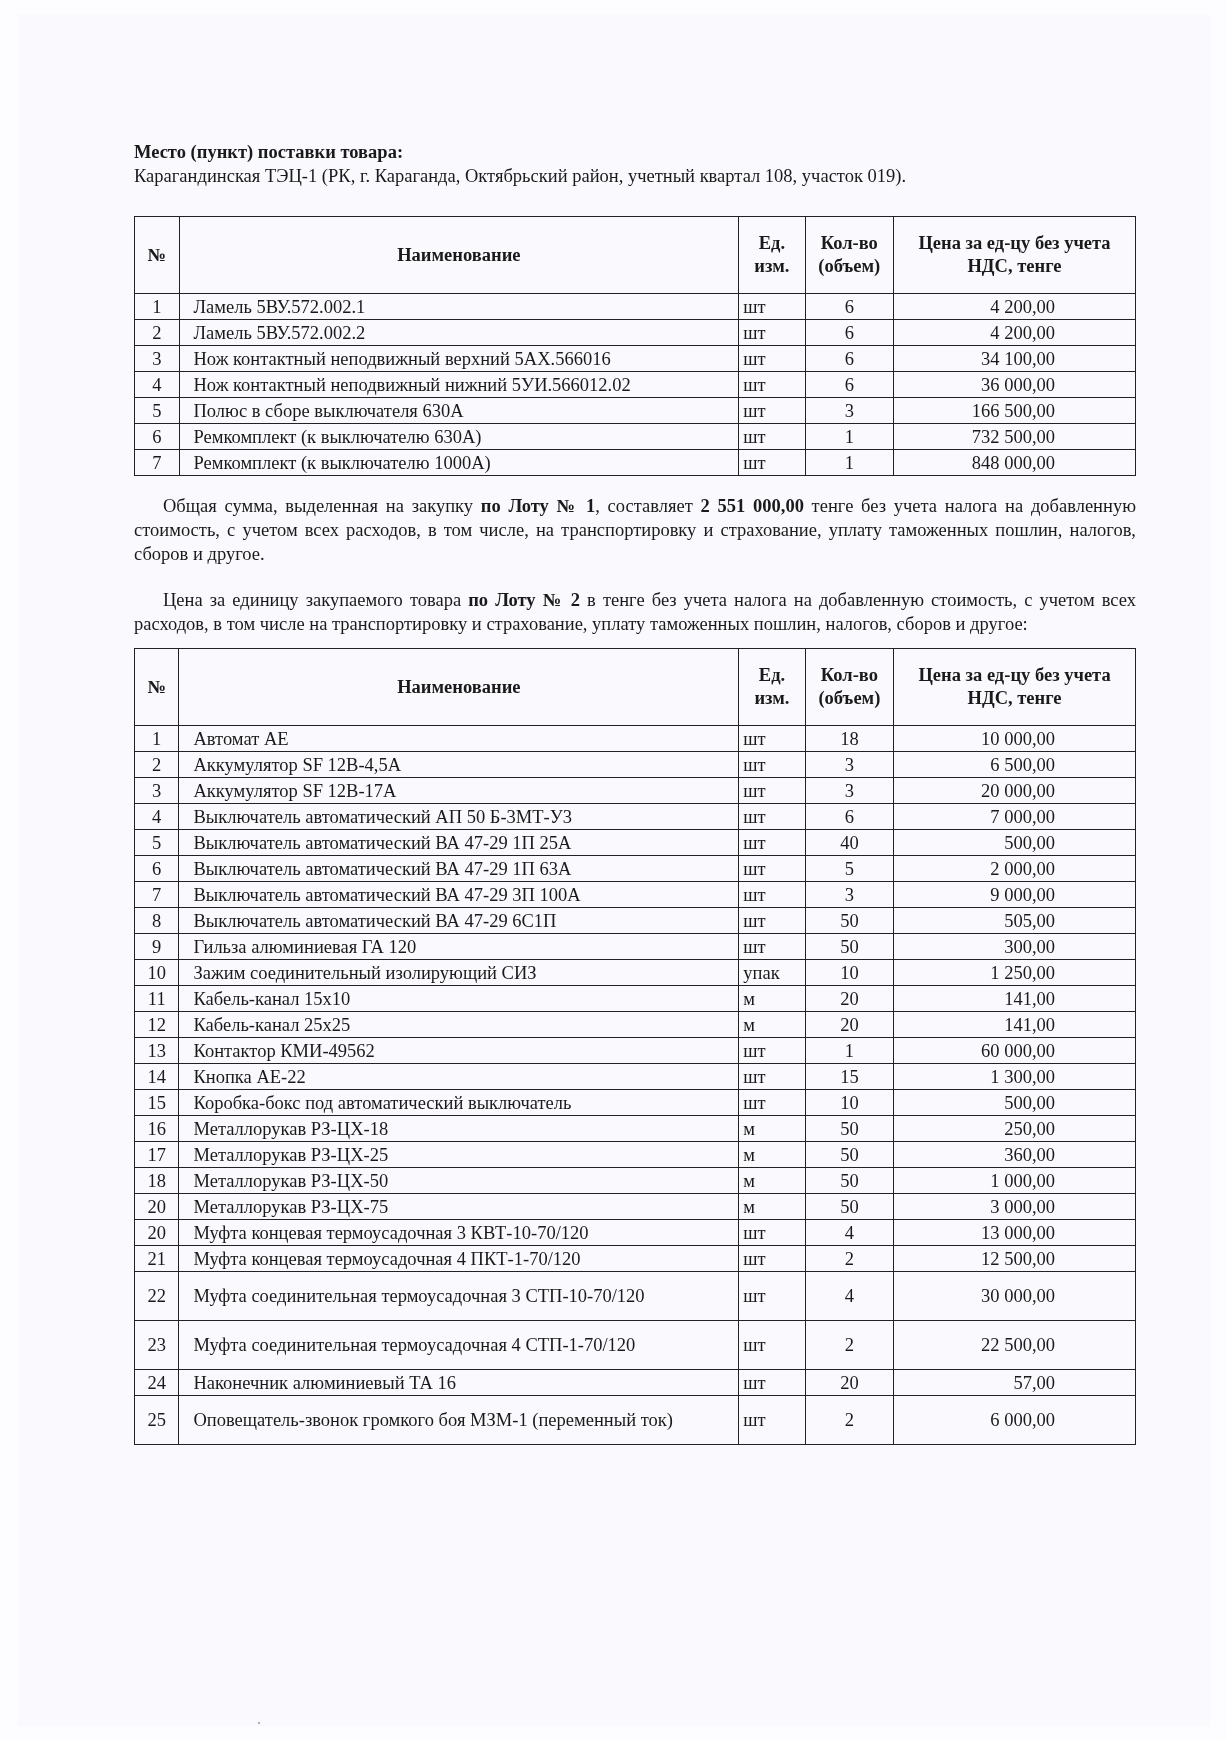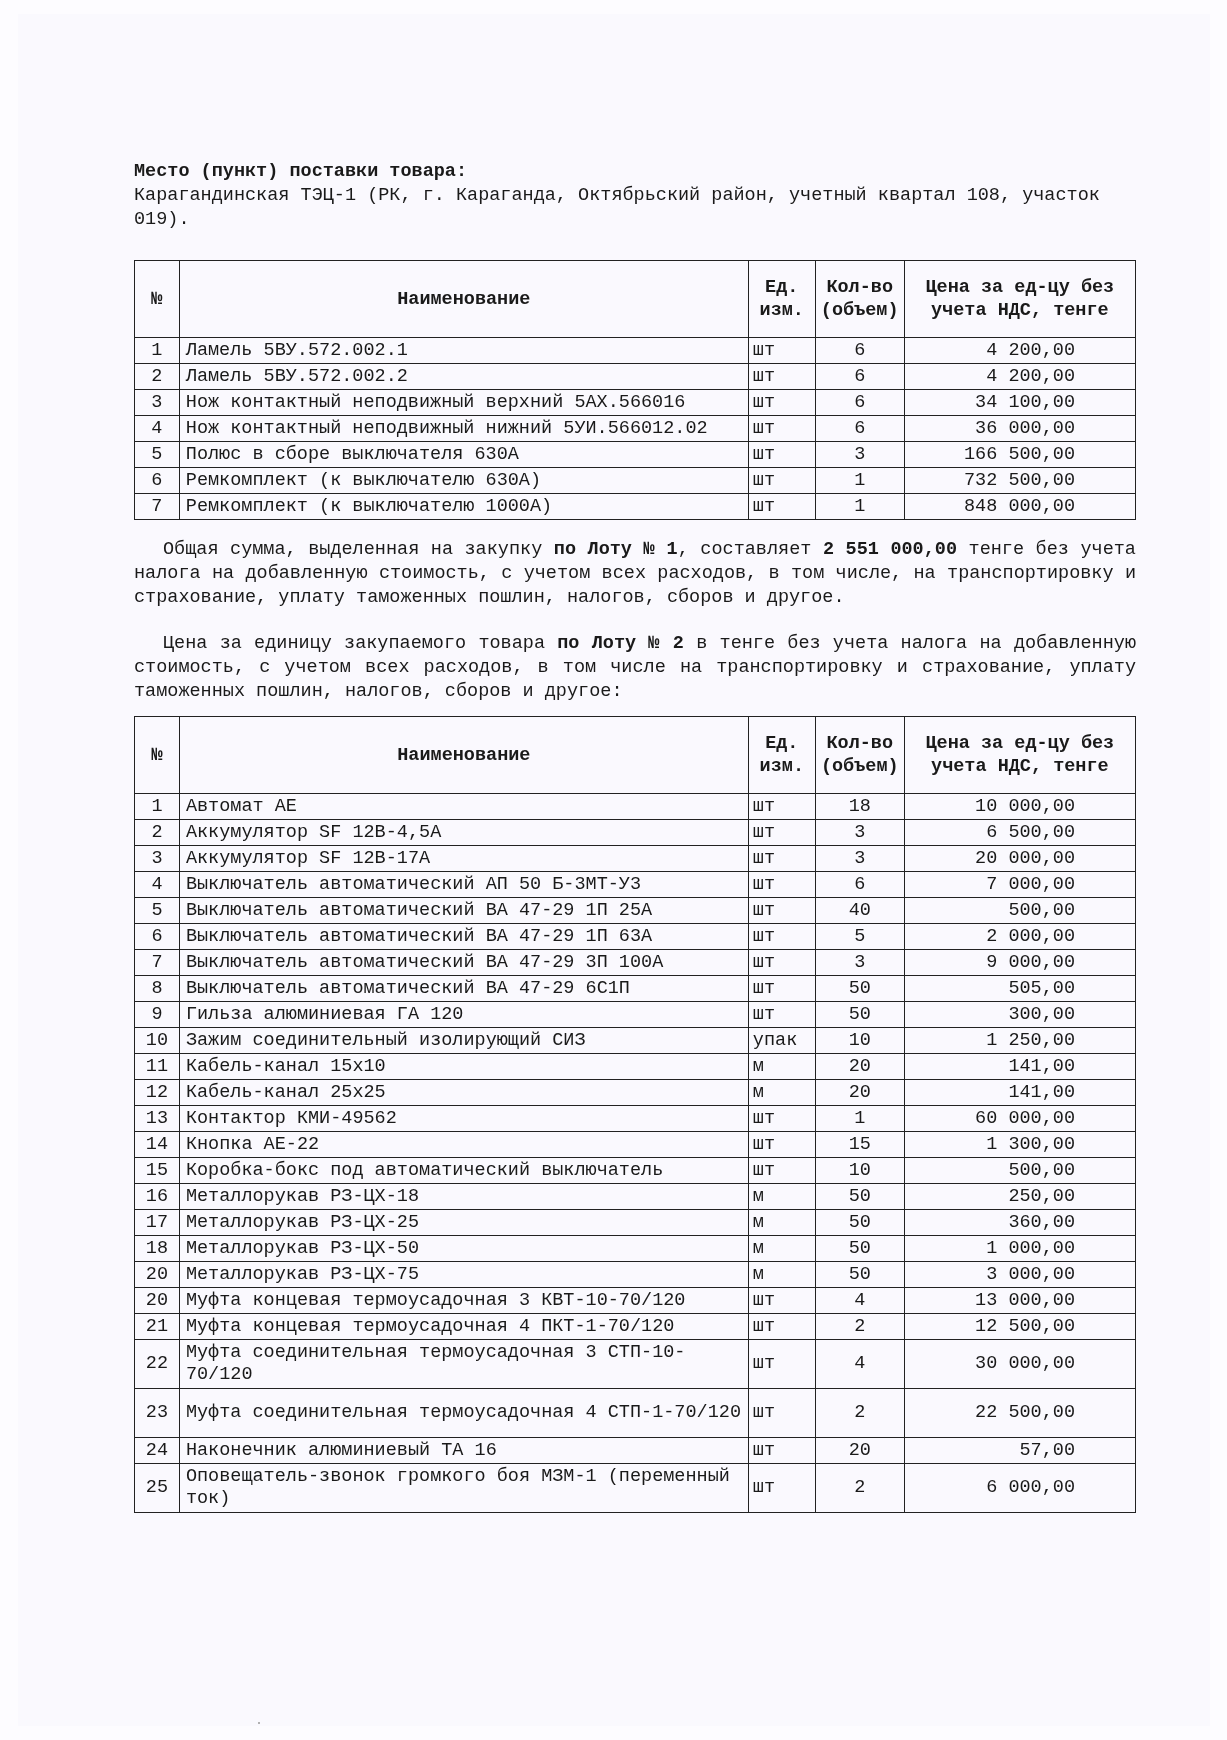--- a/index.html
+++ b/index.html
@@ -9,43 +9,43 @@
       font-family: "Liberation Serif", "DejaVu Serif", serif;
       color: #1a1a1a;
       position: relative;
       overflow: hidden;
     }
     .page {
       position: absolute; left: 18px; top: 14px; width: 1192px; height: 1712px;
       background: #faf9fe;
     }
     .content {
-      position: absolute; left: 134px; top: 160px; width: 1002px;
-      font-size: 18.5px; line-height: 24px; font-family: Liberation Mono, monospace;
+      position: absolute; left: 134px; top: 140px; width: 1002px;
+      font-size: 18.5px; line-height: 24px;
     }
     .delivery-title { font-weight: bold; }
     .para { text-align: justify; text-indent: 29px; margin: 0; }
     .para b { font-weight: bold; }
     .gap-lg { height: 22px; }
     .gap-md { height: 18px; }
     table.lot {
       border-collapse: collapse; width: 1002px; margin-top: 6px;
       font-size: 18.5px; line-height: 22px;
     }
     table.lot th, table.lot td {
       border: 1.4px solid #222; padding: 0 4px; vertical-align: middle;
     }
     table.lot th { font-weight: bold; text-align: center; font-size: 18.5px; line-height: 23px; }
     table.lot th.h-main { height: 76px; }
     table.lot td { height: 25px; }
     table.lot td.num { text-align: center; width: 36px; }
-    table.lot td.name { text-align: left; padding-left: 6px; }
+    table.lot td.name { text-align: left; padding-left: 14px; }
     table.lot td.unit { text-align: left; width: 58px; }
     table.lot td.qty { text-align: center; width: 80px; }
-    table.lot td.price { text-align: right; padding-right: 60px; width: 160px; }
+    table.lot td.price { text-align: right; padding-right: 80px; width: 160px; }
     table.lot tr.tall td { height: 48px; }
     .col-num { width: 44px; }
     .col-name { width: 572px; }
     .col-unit { width: 66px; }
     .col-qty { width: 88px; }
     .col-price { width: 232px; }
     .speck { position: absolute; left: 258px; top: 1722px; width: 2px; height: 2px; background: #999; border-radius: 1px; }
   </style>
 </head>
 <body>

